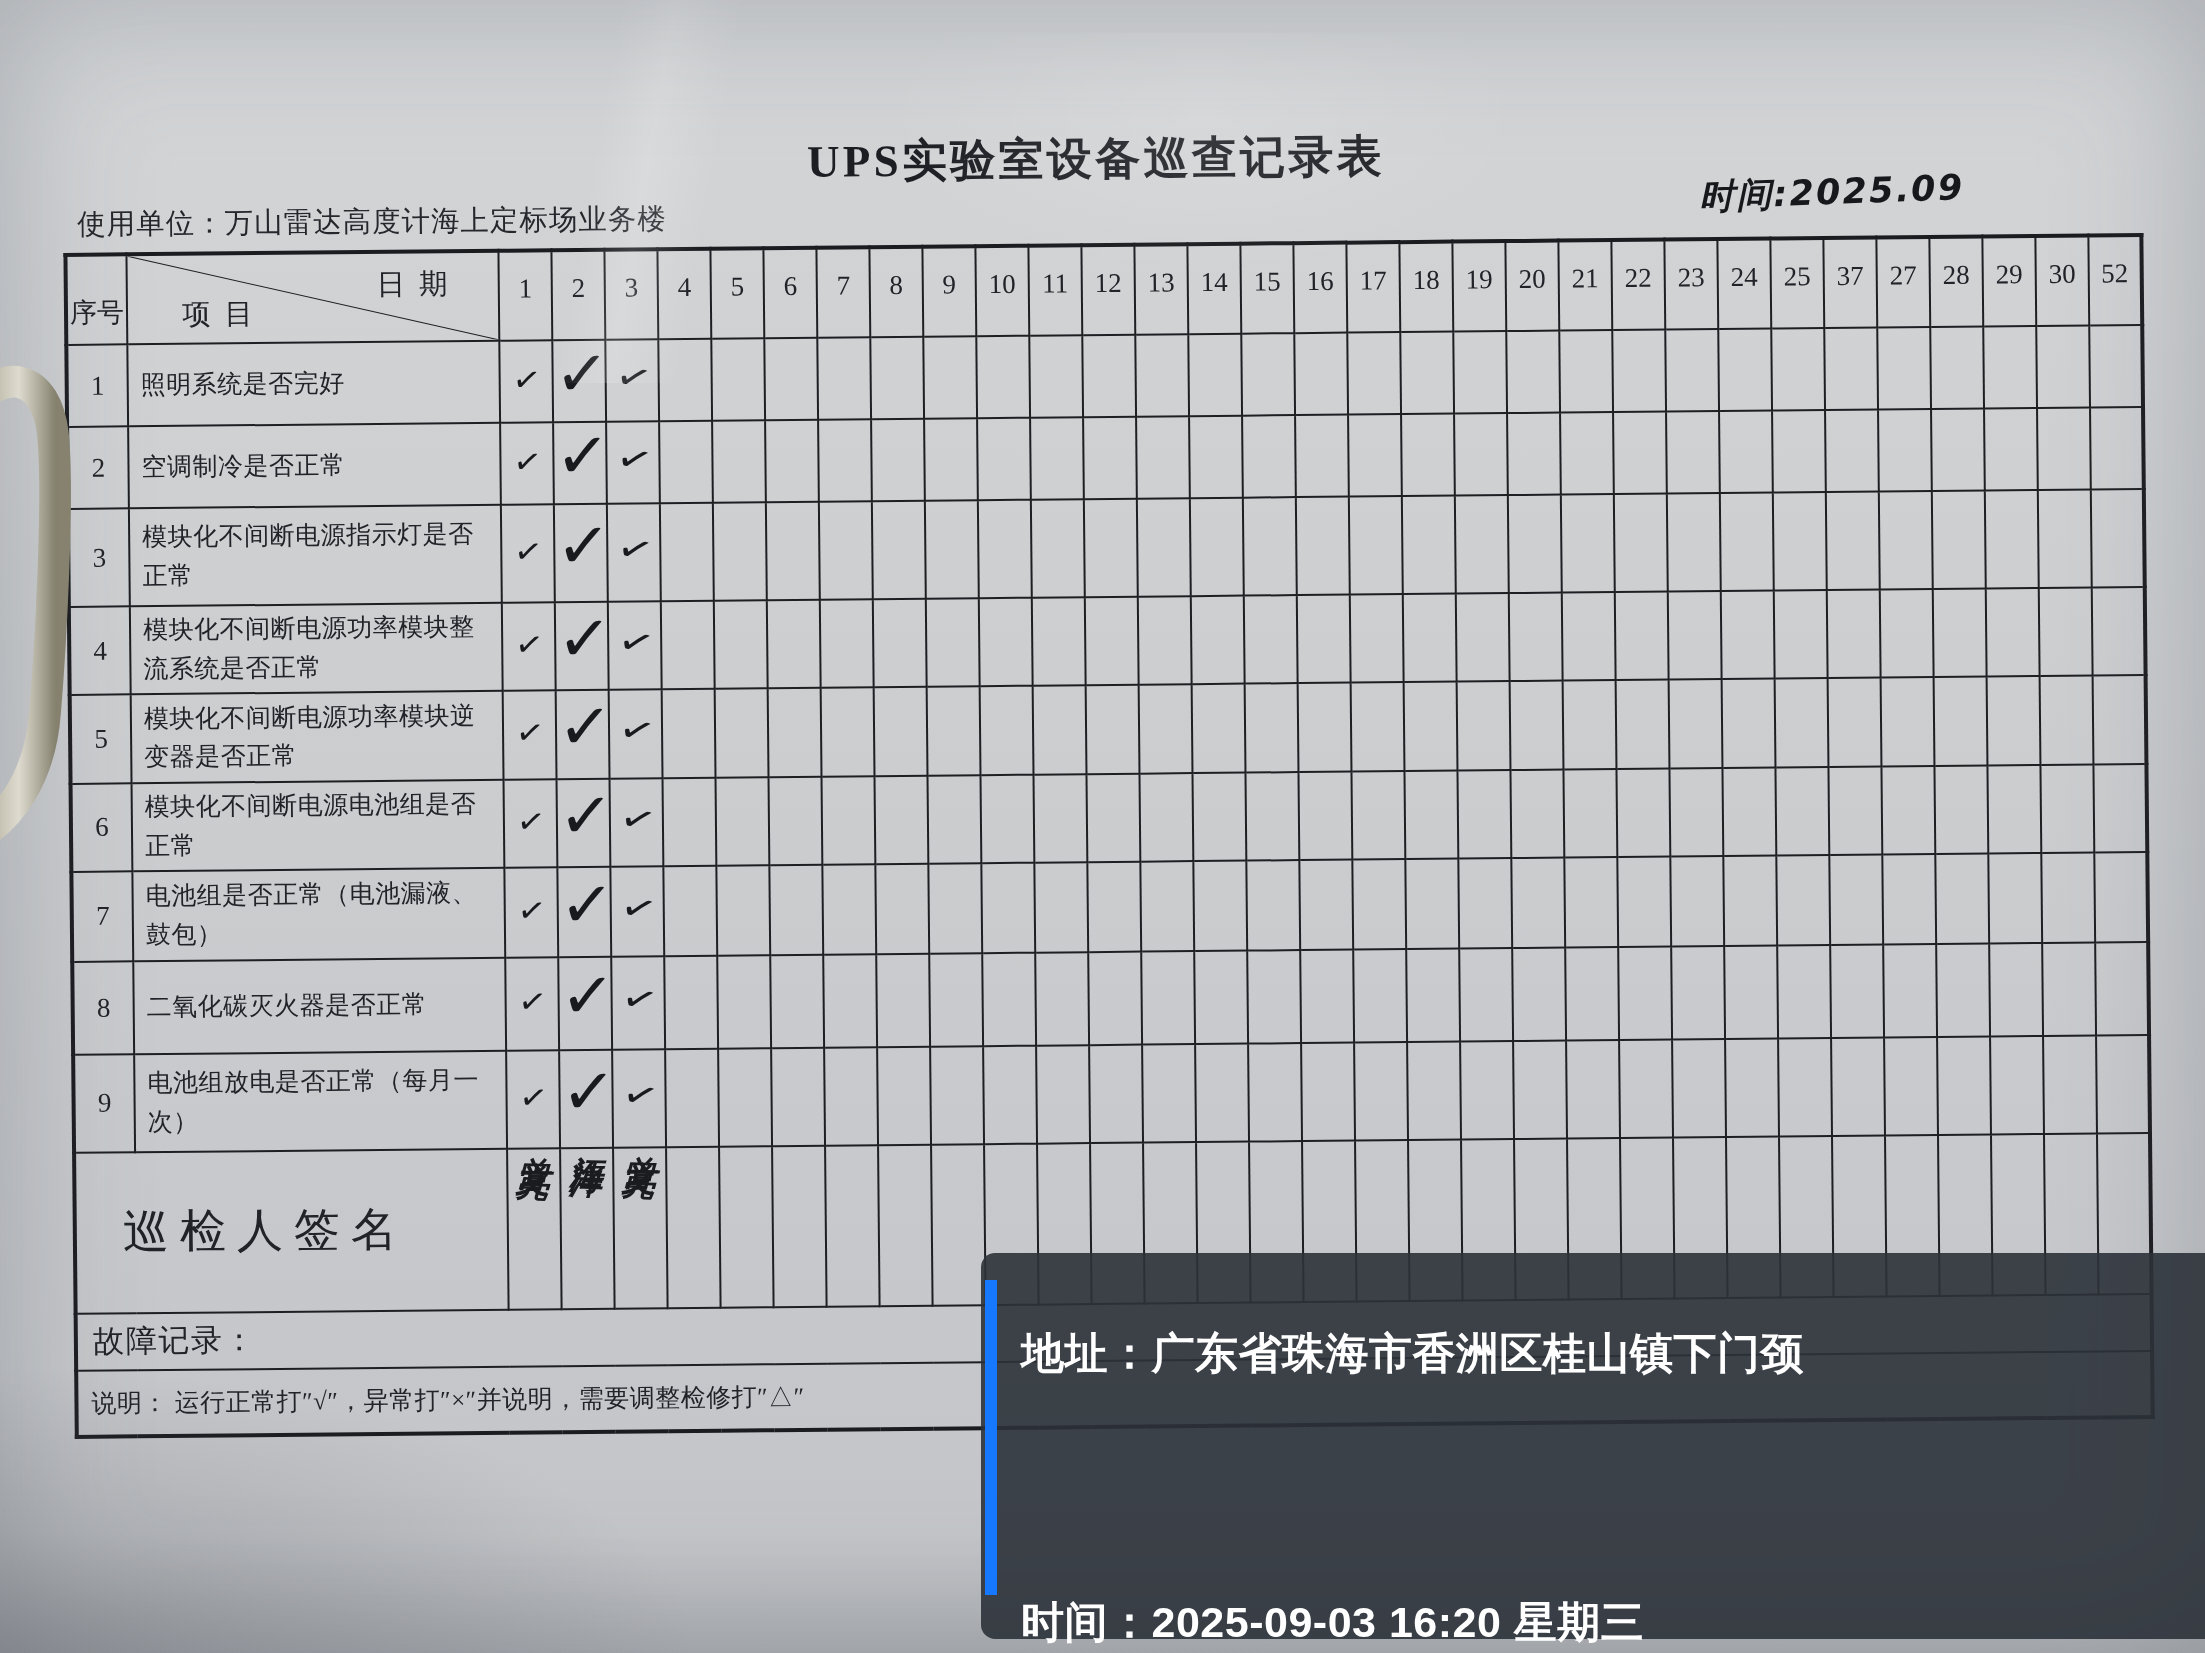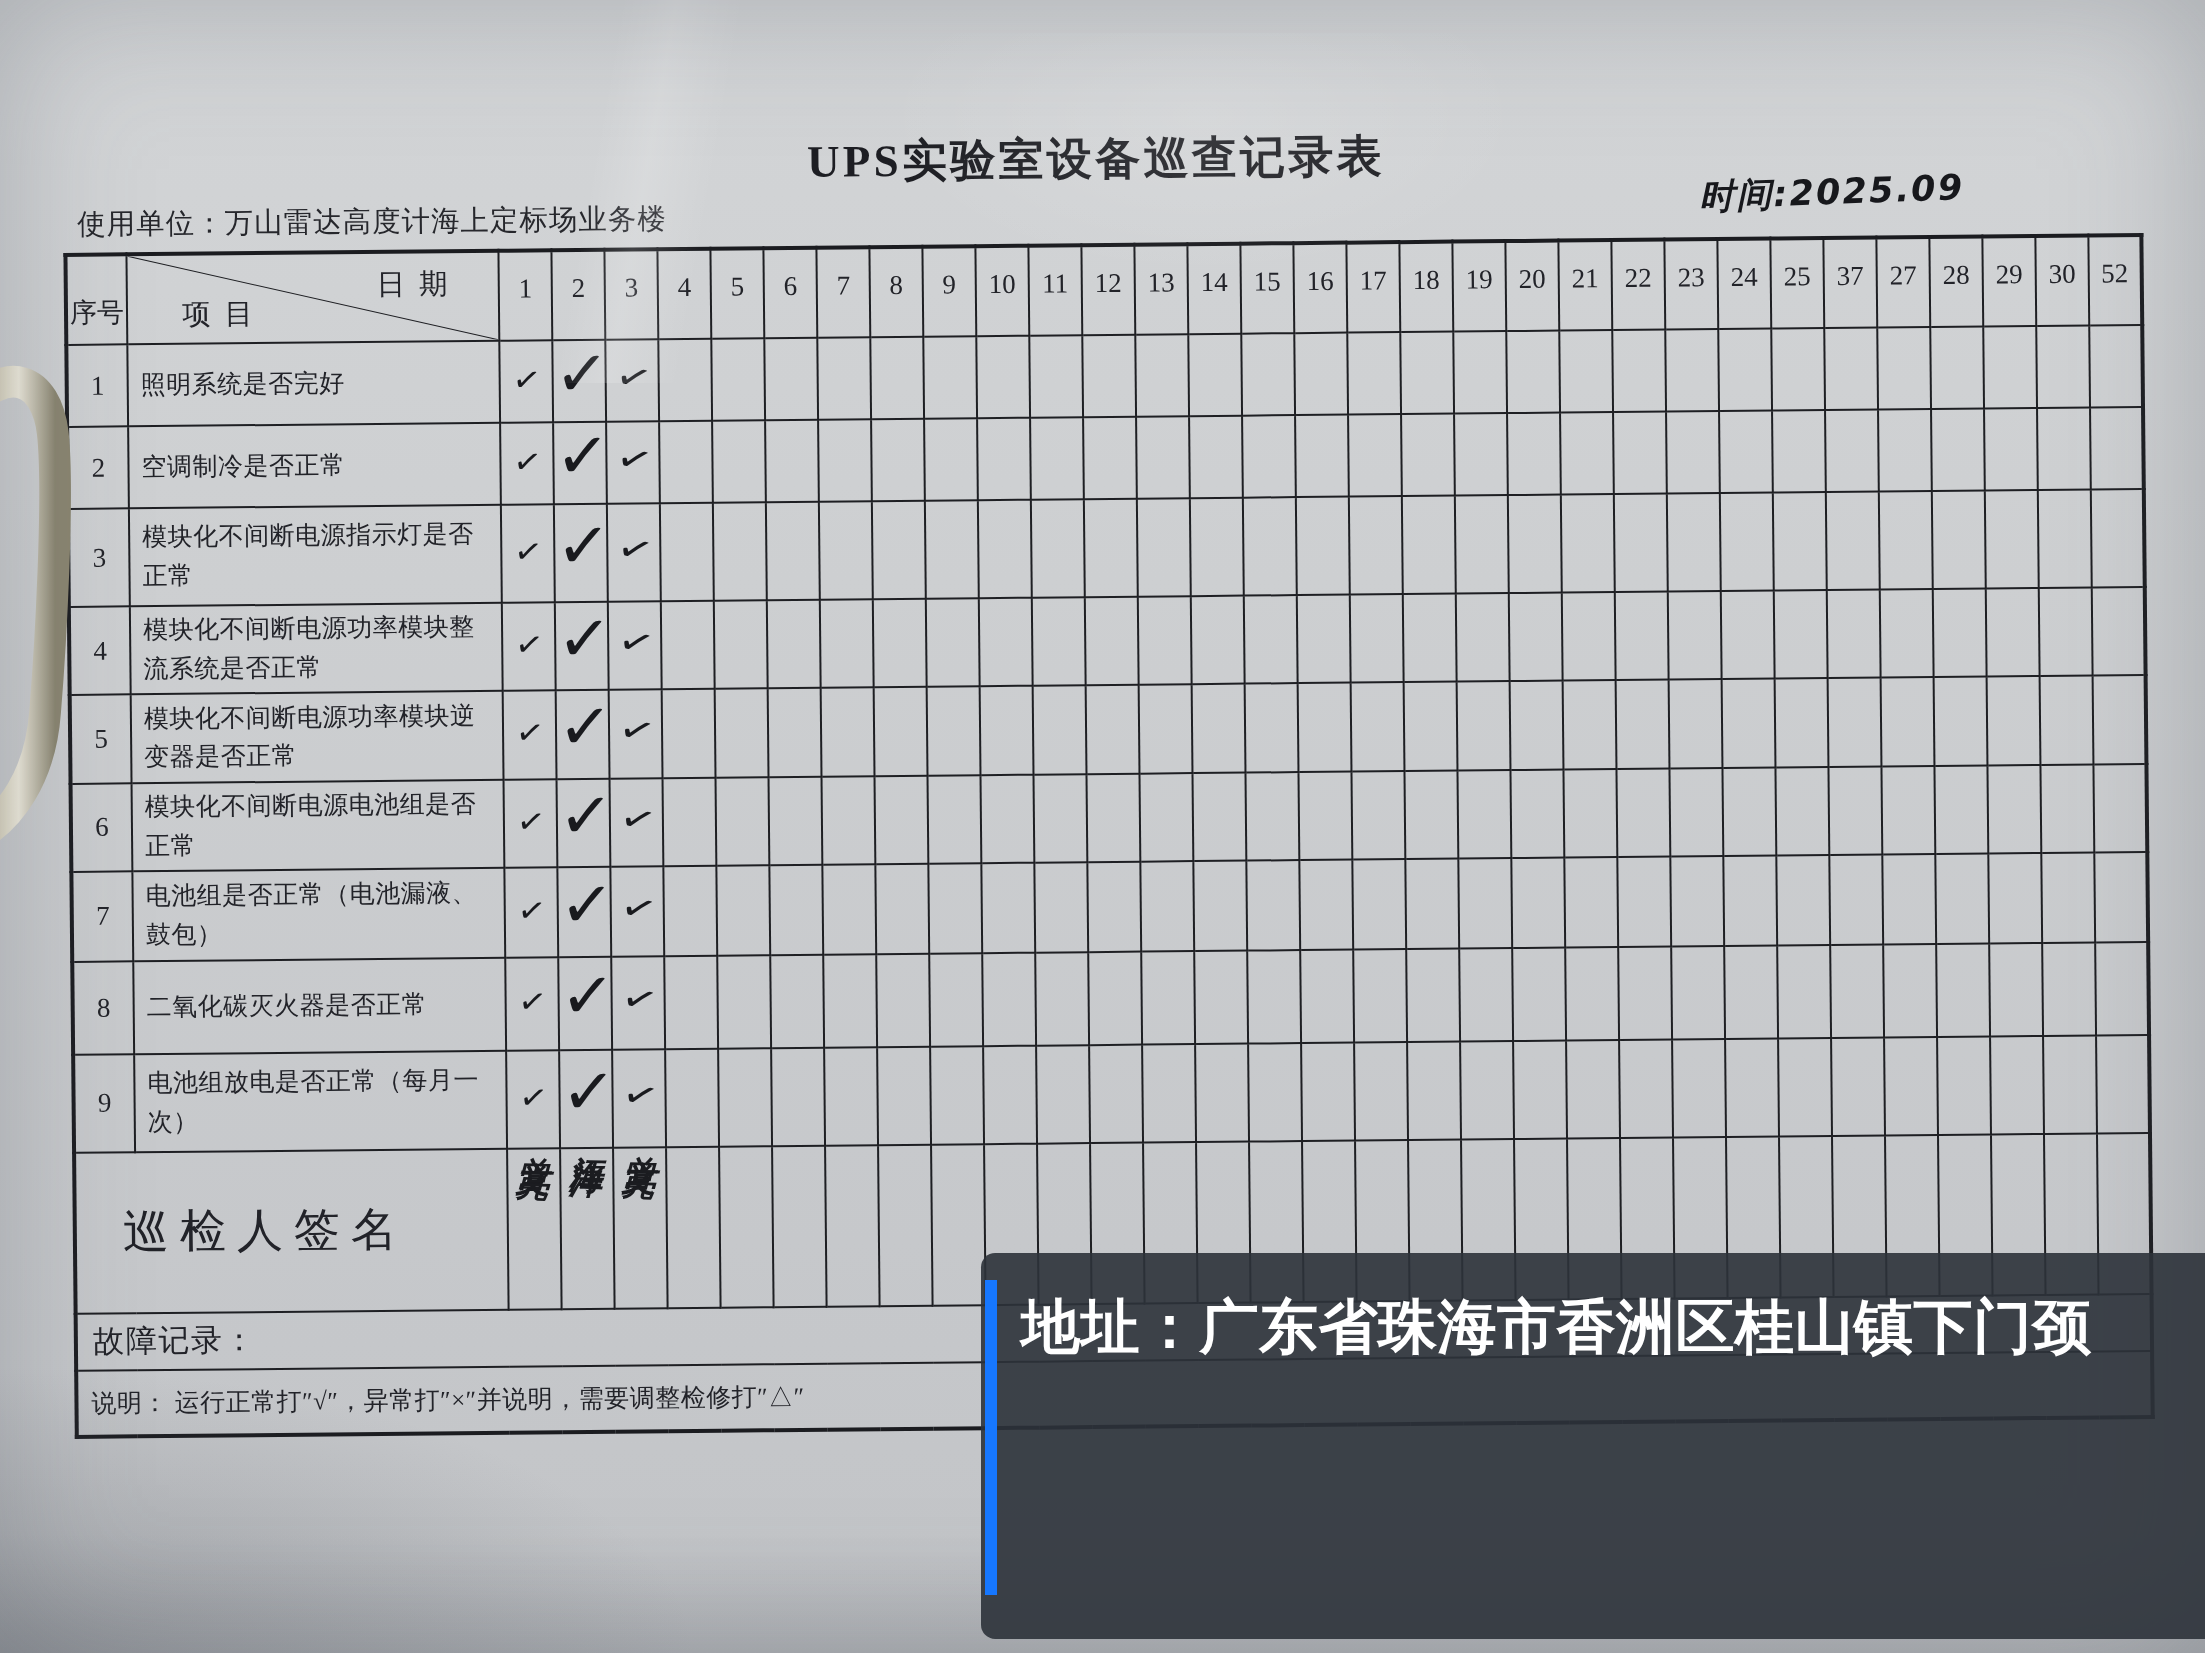--- a/index.html
+++ b/index.html
@@ -56,21 +56,21 @@
   td.note-c{font-size:25px;padding-left:13px;letter-spacing:0.5px;}
 
   
   #clip{position:absolute;left:-14.2px;top:340px;width:93px;height:536px;}
 
   
   #watermark{position:absolute;left:981px;top:1253px;width:1258px;height:386px;
              background:rgba(44,50,58,.90);border-radius:14.2px 0 0 14.2px;
              font-family:"Liberation Sans",sans-serif;color:#ffffff;}
   #wm-bar{position:absolute;left:4.4px;top:27px;width:12px;height:315px;}
-  .wm-line{position:absolute;left:40px;font-size:59px;font-weight:700;white-space:nowrap;letter-spacing:0.5px;}
+  .wm-line{position:absolute;left:40px;font-size:43px;font-weight:700;white-space:nowrap;letter-spacing:0.5px;margin-top:37px;}
   #wm-addr1{top:35px;}
   #wm-addr2{top:116px;left:151px;}
   #wm-coords{top:228px;}
   #wm-time{top:304px;}
 </style>
 </head>
 <body>
 
 <div id="stage" style="transform: scale(1);">
 
@@ -592,15 +592,16 @@
 
   <div id="crease1" class="shade"></div>
   <div id="crease2" class="shade"></div>
   <div id="corner-shadow" class="shade"></div>
   <div id="bottom-shade" class="shade"></div>
   <div id="vignette" class="shade"></div>
 
   <div id="watermark" style="background: rgba(44, 50, 58, 0.9);">
     <div id="wm-bar" style="background: rgb(22, 119, 255);"></div>
     <div id="wm-addr1" class="wm-line">地址：广东省珠海市香洲区桂山镇下门颈</div>
+    <div id="wm-time" class="wm-line">时间：2025-09-03 16:20 星期三</div>
   </div>
 </div>
 
 
 </body></html>

